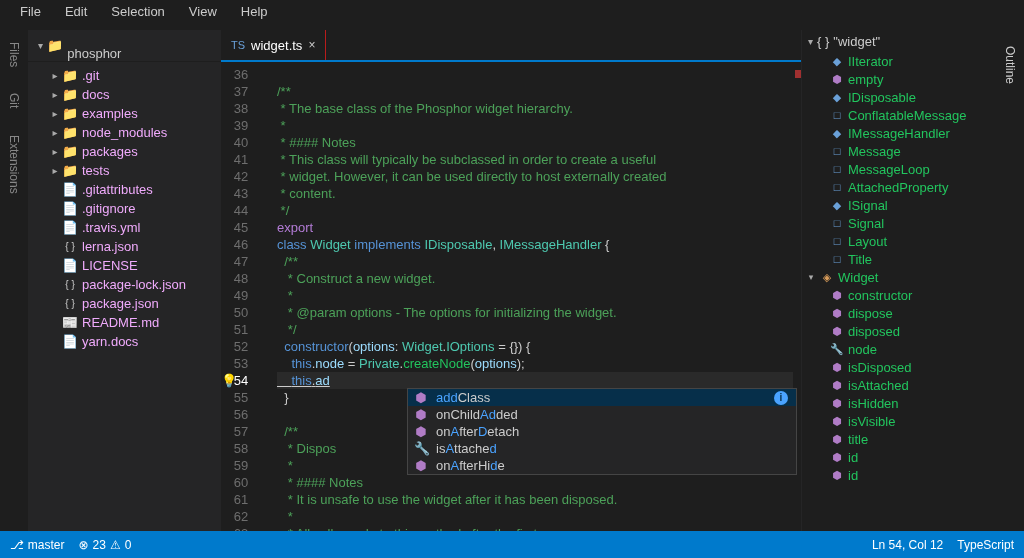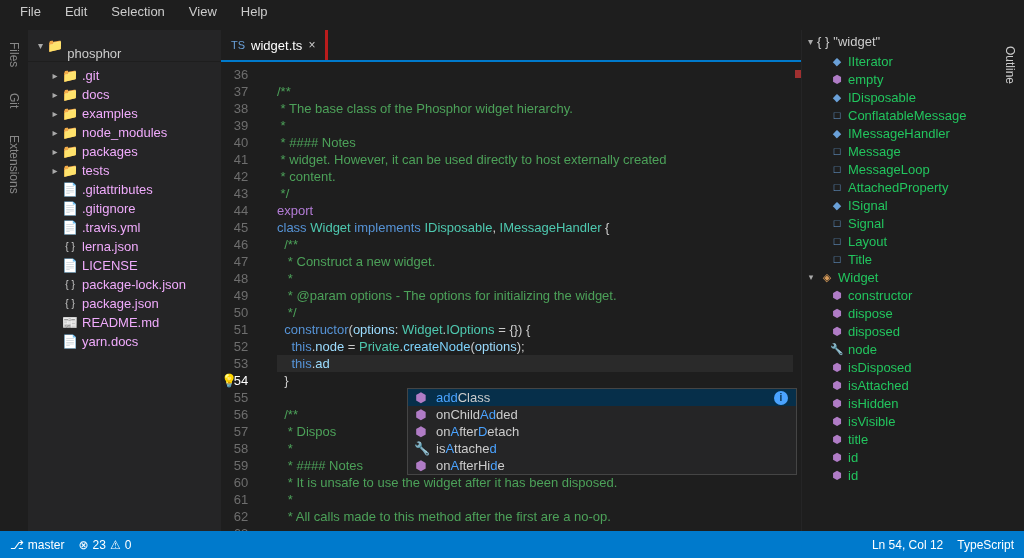--- a/index.html
+++ b/index.html
@@ -11,38 +11,38 @@
 .activitybar .tab { writing-mode: vertical-rl; font-size: 12px; color: #888; cursor: pointer; padding: 4px 2px; }
 .sidebar { width: 193px; background: #252526; overflow: hidden; }
 .sidebar-header { height: 32px; display: flex; align-items: center; padding: 0 10px; font-size: 13px; color: #ccc; border-bottom: 1px solid #1e1e1e; }
 .tree { padding: 4px 0; font-size: 13px; }
 .tree-item { display: flex; align-items: center; padding: 2px 0 2px 0; cursor: pointer; white-space: nowrap; }
 .tree-item .chev { width: 14px; text-align: center; color: #aaa; font-size: 10px; }
 .tree-item .ico { width: 16px; text-align: center; margin-right: 4px; }
 .tree-item .lbl { color: #f0abfc; }
 .editor-area { flex: 1; display: flex; flex-direction: column; background: #1e1e1e; position: relative; }
 .tabbar { height: 32px; border-bottom: 2px solid #007acc; display: flex; background: #1e1e1e; }
-.etab { display: flex; align-items: center; padding: 0 10px; background: #1e1e1e; border-right: 3px solid #b91c1c; font-size: 13px; gap: 6px; color: #fff; }
+.etab { display: flex; align-items: center; padding: 0 10px; background: #1e1e1e; border-right: 1px solid #b91c1c; font-size: 13px; gap: 6px; color: #fff; }
 .etab .ti { color: #6aa0d8; font-size: 11px; }
 .etab .cl { color: #ccc; font-size: 12px; }
 .code { flex: 1; display: flex; font-family: 'Consolas', 'Menlo', monospace; font-size: 13px; line-height: 17px; overflow: hidden; position: relative; }
 .gutter { width: 56px; text-align: center; color: #6e6e6e; padding-right: 16px; padding-top: 4px; user-select: none; position: relative; }
 .gutter .gline { height: 17px; }
 .lightbulb { position: absolute; left: 0px; color: #ffcc00; font-size: 13px; }
 .src { padding-top: 4px; position: relative; flex: 1; }
 .cline { height: 17px; white-space: pre; }
 .c-comment { color: #4ca159; }
 .c-kw { color: #b37cd6; }
 .c-kw2 { color: #5693d6; }
 .c-type { color: #4ec9b0; }
-.c-fn { color: #7dd3fc; }
+.c-fn { color: #22c55e; }
 .c-var { color: #9cdcfe; }
 .c-this { color: #5693d6; }
 .c-pun { color: #ccc; }
-.curline { background: #2a2a2a; }
+.curline { background: #2a2a2a; text-decoration: underline; }
 .suggest { position: absolute; left: 130px; top: 326px; width: 390px; background: #252526; border: 1px solid #454545; font-family: 'Consolas', monospace; font-size: 13px; z-index: 10; }
 .sug-row { display: flex; align-items: center; height: 17px; padding: 0 6px; gap: 8px; }
 .sug-row.sel { background: #062f4a; }
 .sug-ico { width: 14px; text-align: center; color: #b07cc6; }
 .sug-ico.wr { color: #ccc; }
 .sug-txt { color: #ccc; }
 .sug-hl { color: #4aa3ff; }
 .sug-info { margin-left: auto; width: 14px; height: 14px; border-radius: 50%; background: #4aa3ff; color: #062f4a; font-size: 10px; font-weight: bold; text-align: center; line-height: 14px; margin-right: 2px; }
 .minimap { width: 8px; background: #1e1e1e; position: relative; }
 .mini-red { position: absolute; right: 0; width: 6px; height: 8px; background: #a03030; top: 8px; }
@@ -211,20 +211,21 @@
           <div class="gline">63</div>
           <div class="lightbulb" style="top: 310px;">💡</div>
         </div>
       <div class="src" id="src">
 
         <div class="cline"></div>
           <div class="cline"><span class="c-comment">/**</span></div>
           <div class="cline"><span class="c-comment"> * The base class of the Phosphor widget hierarchy.</span></div>
           <div class="cline"><span class="c-comment"> *</span></div>
           <div class="cline"><span class="c-comment"> * #### Notes</span></div>
+          <div class="cline"><span class="c-comment"> * This class will typically be subclassed in order to create a useful</span></div>
           <div class="cline"><span class="c-comment"> * widget. However, it can be used directly to host externally created</span></div>
           <div class="cline"><span class="c-comment"> * content.</span></div>
           <div class="cline"><span class="c-comment"> */</span></div>
           <div class="cline"><span class="c-kw">export</span></div>
           <div class="cline"><span class="c-kw2">class</span><span> </span><span class="c-type">Widget</span><span> </span><span class="c-kw2">implements</span><span> </span><span class="c-type">IDisposable</span><span class="c-pun">, </span><span class="c-type">IMessageHandler</span><span class="c-pun"> {</span></div>
           <div class="cline"><span class="c-comment">  /**</span></div>
           <div class="cline"><span class="c-comment">   * Construct a new widget.</span></div>
           <div class="cline"><span class="c-comment">   *</span></div>
           <div class="cline"><span class="c-comment">   * @param options - The options for initializing the widget.</span></div>
           <div class="cline"><span class="c-comment">   */</span></div>

